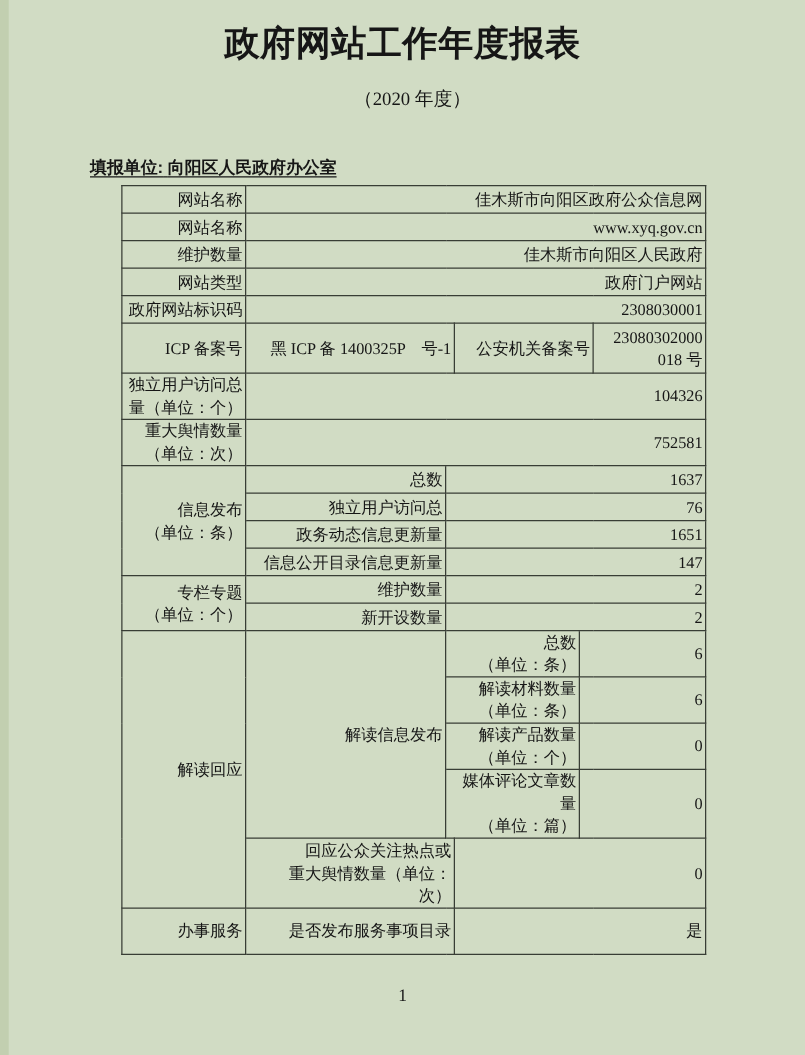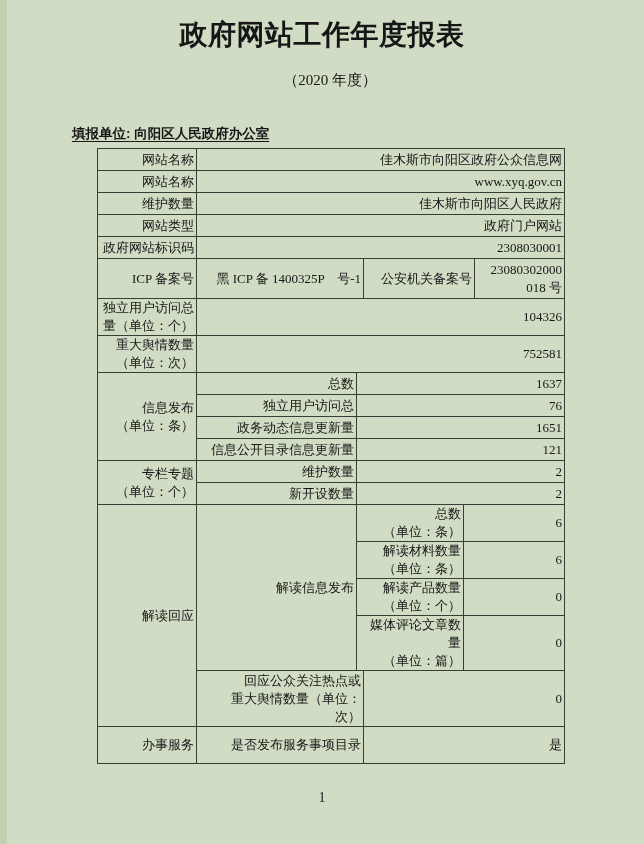--- a/index.html
+++ b/index.html
@@ -139,21 +139,21 @@
     <tr class="h22">
       <td>独立用户访问总</td>
       <td colspan="4">76</td>
     </tr>
     <tr class="h22">
       <td>政务动态信息更新量</td>
       <td colspan="4">1651</td>
     </tr>
     <tr class="h22">
       <td>信息公开目录信息更新量</td>
-      <td colspan="4">121</td>
+      <td colspan="4">147</td>
     </tr>
 
     <tr class="h22">
       <td rowspan="2" class="ml">专栏专题
 （单位：个）</td>
       <td>维护数量</td>
       <td colspan="4">2</td>
     </tr>
     <tr class="h22">
       <td>新开设数量</td>

